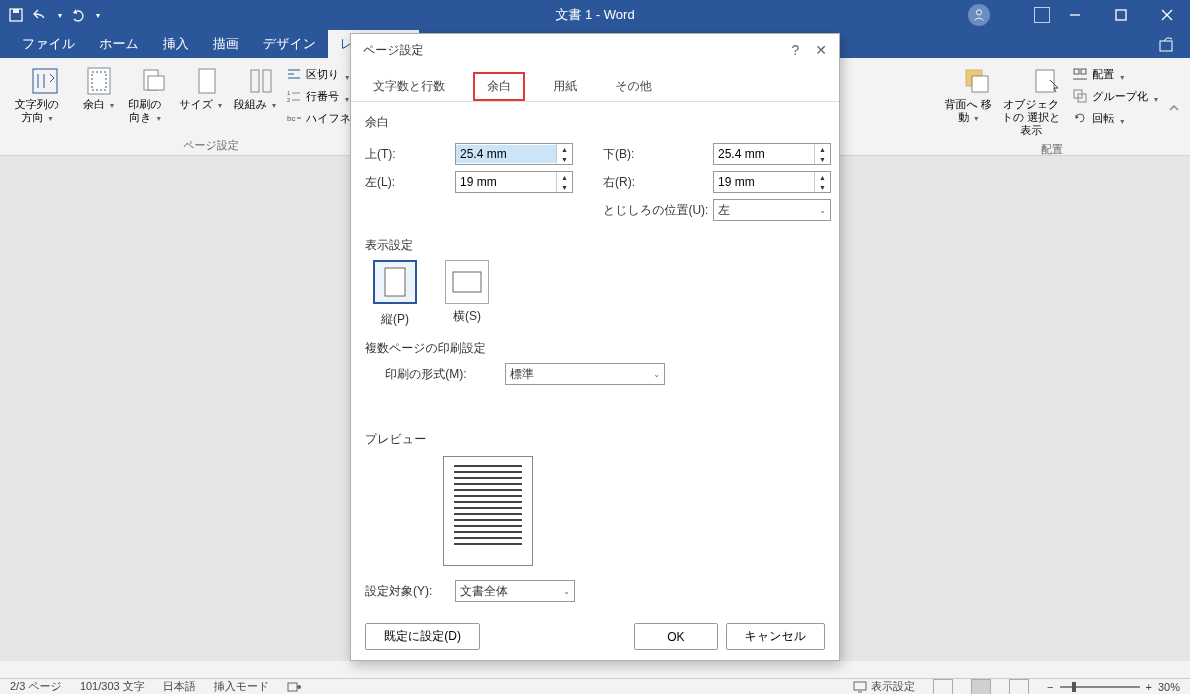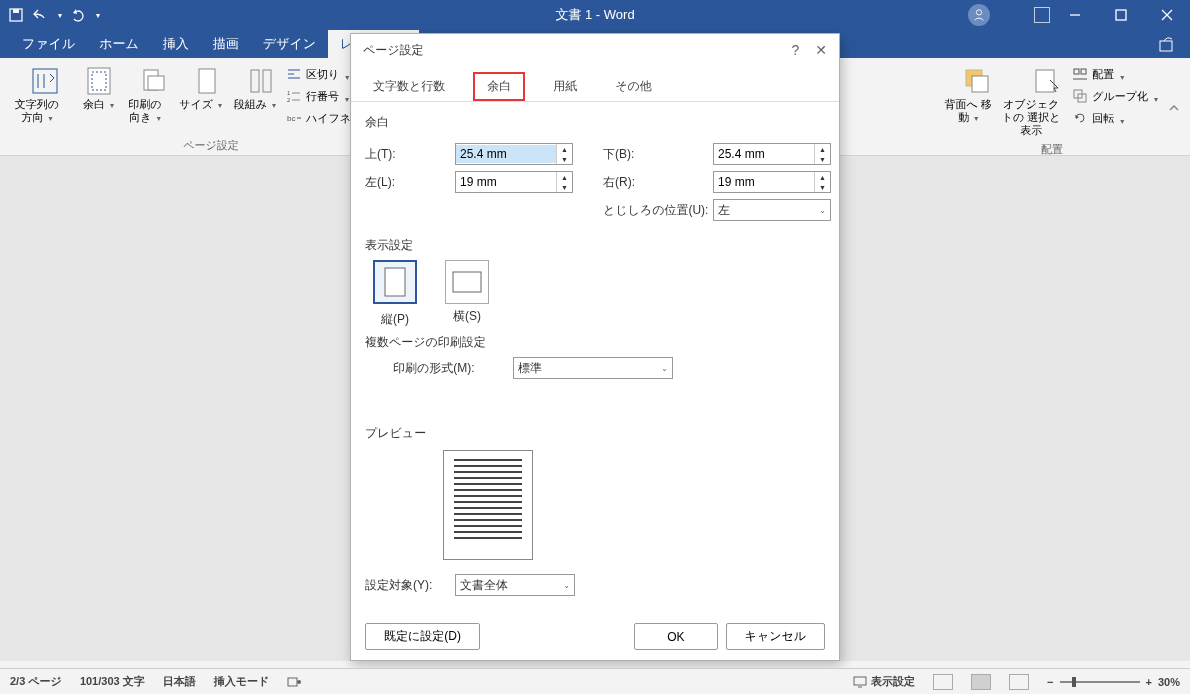--- a/index.html
+++ b/index.html
@@ -57,21 +57,21 @@
 .orient-btn { display: flex; flex-direction: column; align-items: center; width: 60px; cursor: pointer; }
 .orient-btn .obox { width: 44px; height: 44px; border: 1px solid #aaa; display: flex; align-items: center; justify-content: center; }
 .orient-btn.active .obox { border: 2px solid #2b579a; background: #eef4fc; }
 .preview-box { width: 90px; height: 110px; border: 1px solid #888; margin: 8px 0 8px 78px; padding: 8px 10px; display:flex; flex-direction:column; gap:4px; }
 .preview-box .pline { height: 2px; background: #444; }
 .dlg-footer { display: flex; justify-content: space-between; padding: 10px 14px; align-items: center; }
 .btn { border: 1px solid #999; background: #fff; padding: 4px 18px; cursor: pointer; font-size: 12px; border-radius: 2px; }
 .btn-row { display: flex; gap: 8px; }
 
 
-.statusbar { position: absolute; bottom: 0; left: 0; right: 0; height: 26px; background: #f3f3f3; border-top: 1px solid #ccc; display: flex; align-items: center; padding: 0 10px; font-size: 11px; color: #444; gap: 18px; font-weight: bold; }
+.statusbar { position: absolute; bottom: 0; left: 0; right: 0; height: 16px; background: #f3f3f3; border-top: 1px solid #ccc; display: flex; align-items: center; padding: 0 10px; font-size: 11px; color: #444; gap: 18px; }
 .statusbar .spacer { flex: 1; }
 .zoom { display: flex; align-items: center; gap: 6px; }
 .zoom .zline { width: 80px; height: 2px; background: #888; position: relative; }
 .zoom .zhandle { position: absolute; left: 12px; top: -4px; width: 4px; height: 10px; background: #555; }
 .viewbtn { width: 20px; height: 16px; border: 1px solid #aaa; cursor: pointer; }
 .viewbtn.active { background: #d0d0d0; }
 
 svg { display: block; }
 .caret { font-size: 8px; color: #666; margin-left: 2px; }
 </style>
@@ -359,22 +359,22 @@
       <div class="orient-btn">
         <div class="obox">
             <svg width="30" height="22">
               <rect x="1" y="1" width="28" height="20" fill="#fff" stroke="#666"></rect>
             </svg>
           </div>
         <div style="margin-top:4px">横(S)</div>
       </div>
     </div>
 
-    <div class="section-title" style="margin-top:6px">複数ページの印刷設定</div>
-    <div class="field-row" style="margin-left:28px">
+    <div class="section-title" style="margin-top:12px">複数ページの印刷設定</div>
+    <div class="field-row" style="margin-left:20px">
       <div class="field-label" style="width:120px">印刷の形式(M):</div>
       <div class="dropdown" style="width:160px">
         <span>標準</span>
           <span class="caret">⌄</span>
       </div>
     </div>
 
     <div class="section-title" style="margin-top:46px">プレビュー</div>
     <div class="preview-box">
       <div class="pline"></div>

